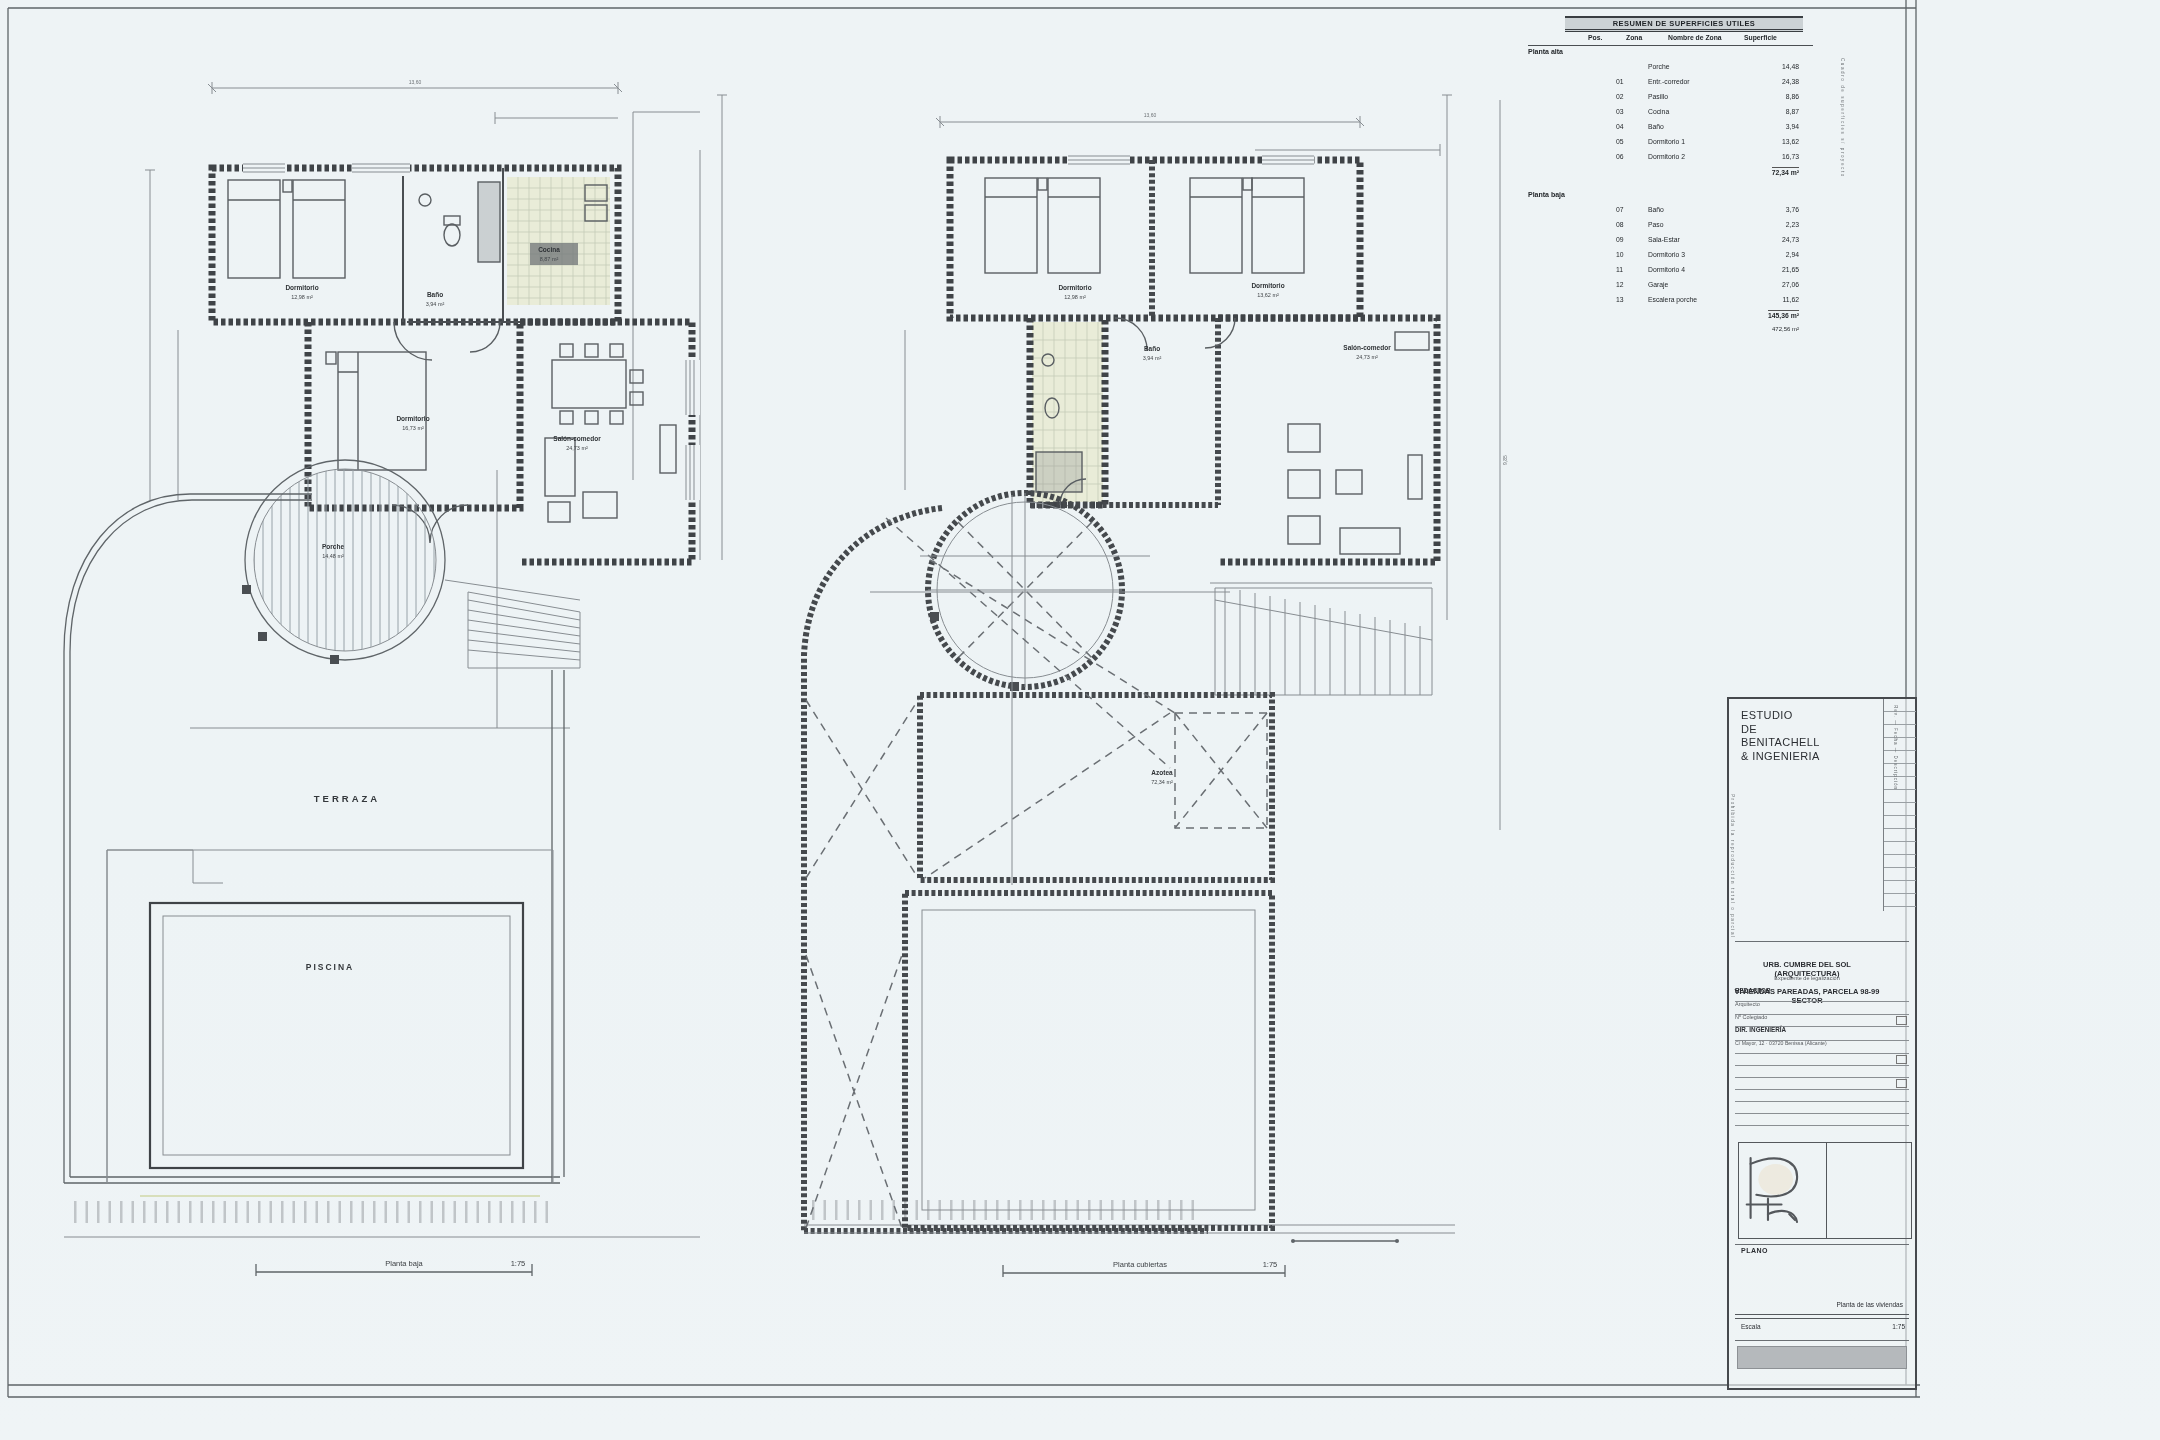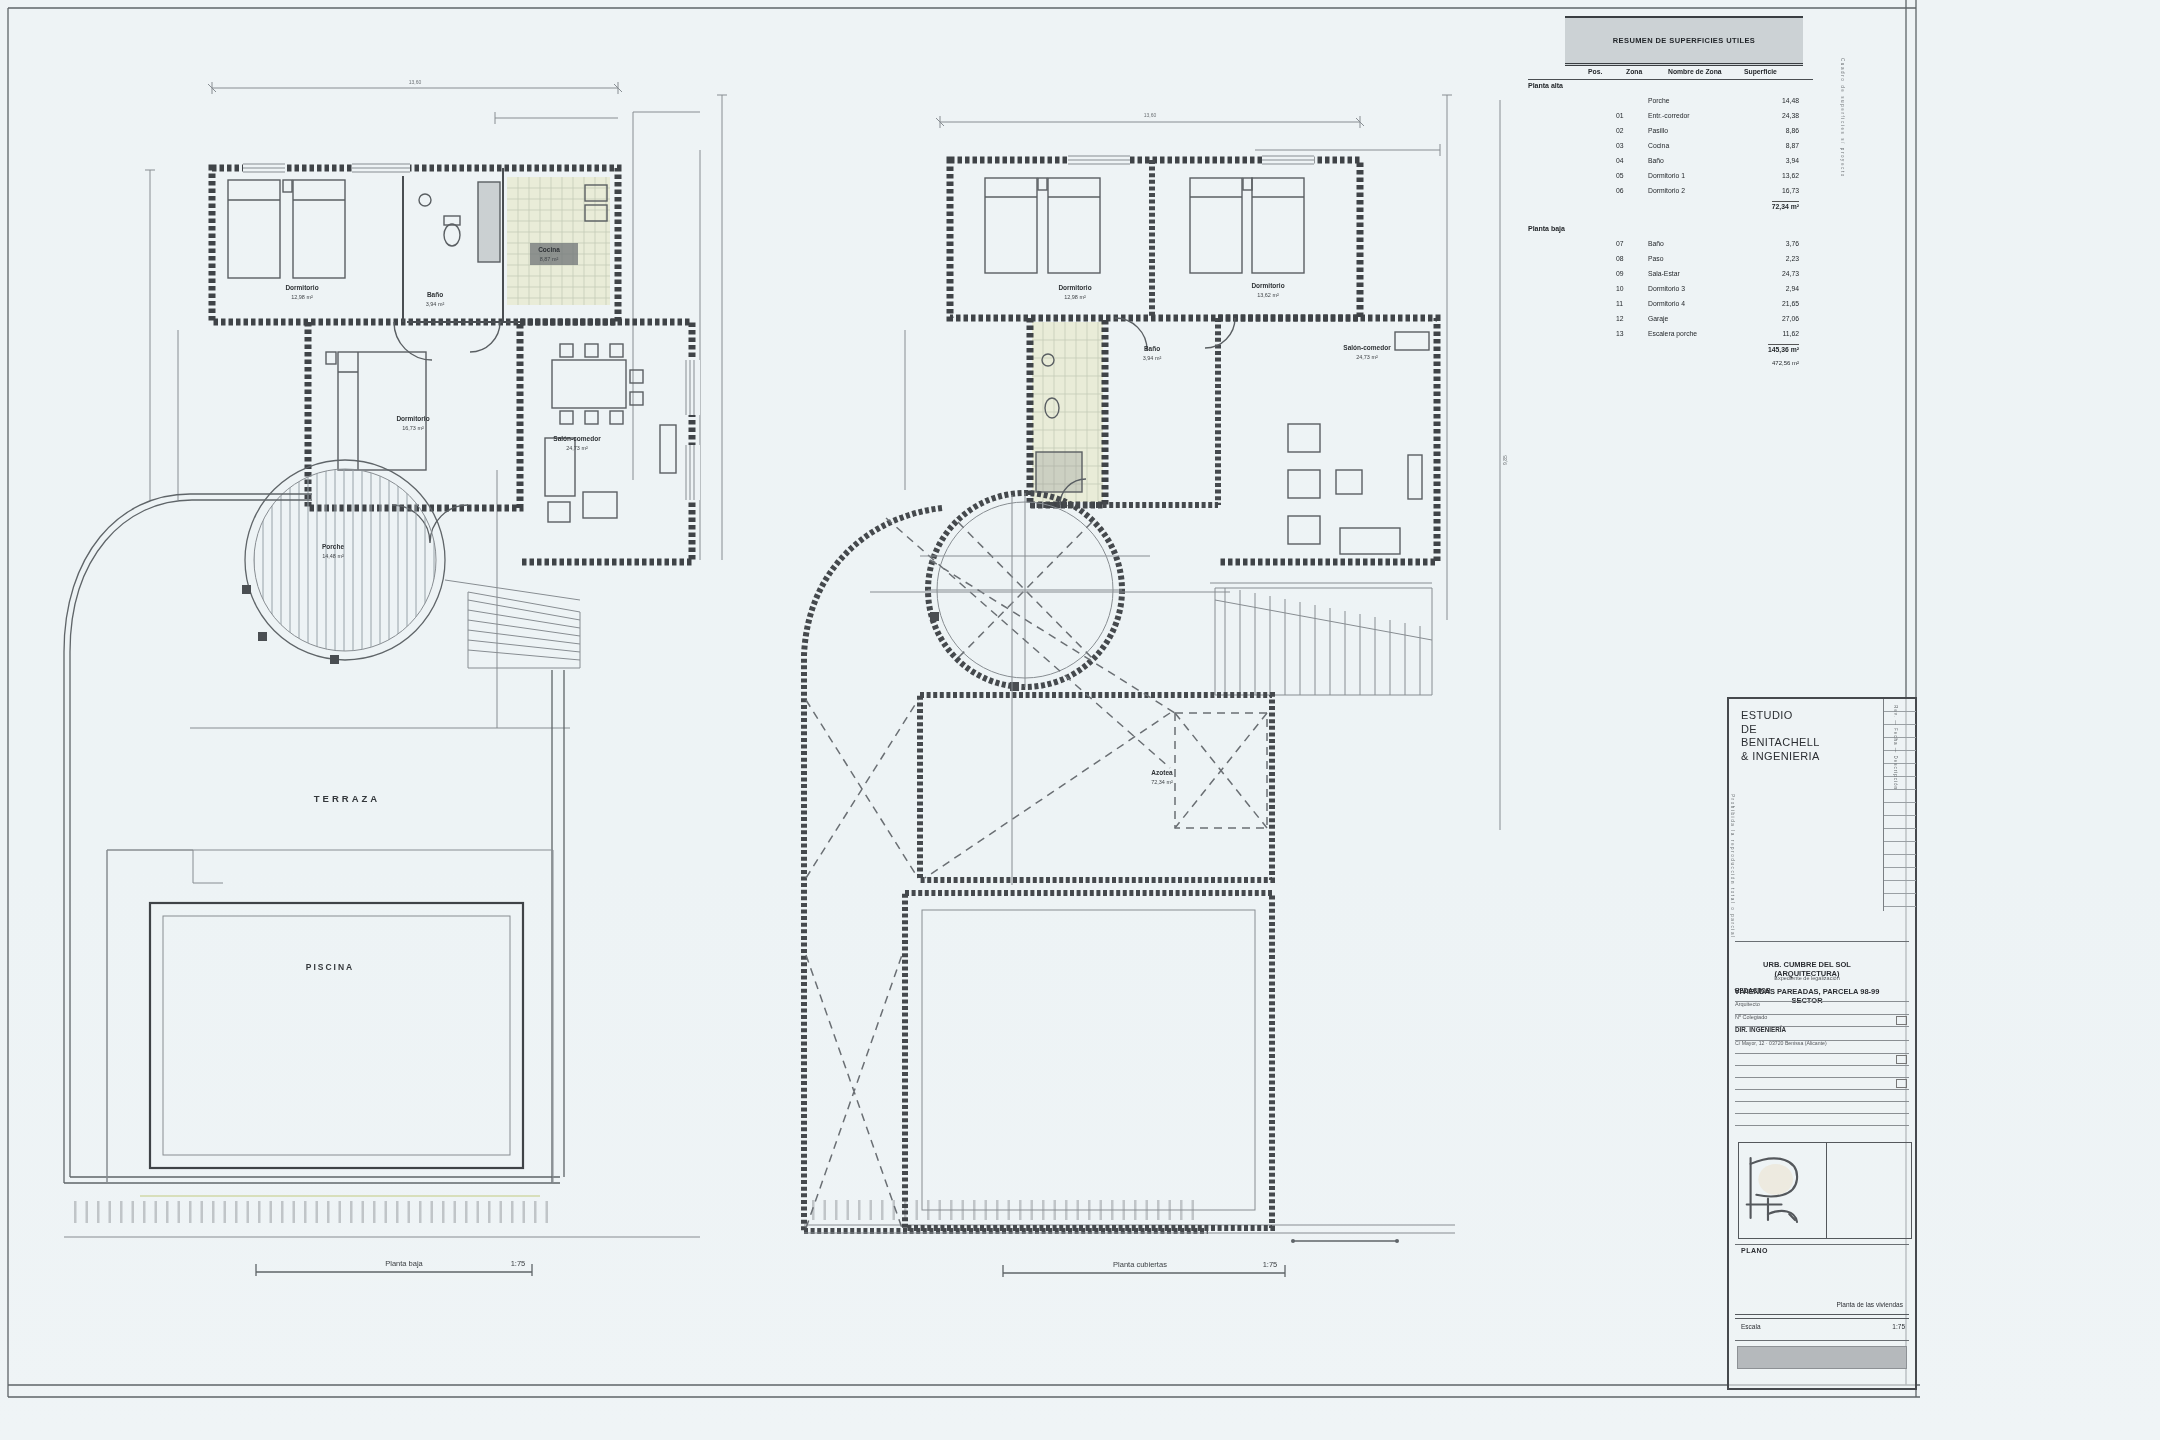--- a/index.html
+++ b/index.html
@@ -11,21 +11,21 @@
   .rl{font-size:6.5px;fill:#2e3236;text-anchor:middle;font-weight:bold;}
   .rl2{font-size:5.5px;fill:#42464a;text-anchor:middle;}
   .big{font-size:9.5px;fill:#34383c;text-anchor:middle;letter-spacing:3px;font-weight:bold;}
   .big2{font-size:8.5px;fill:#34383c;text-anchor:middle;letter-spacing:2px;font-weight:bold;}
   .cap{font-size:7.5px;fill:#3a3e42;text-anchor:middle;}
   .dim{font-size:5px;fill:#6d7276;text-anchor:middle;}
   
   #areaTable{position:absolute;left:1528px;top:16px;width:285px;color:#24282c;}
   .tbar{margin-left:37px;width:238px;border-top:2px solid #3a3e42;border-bottom:3px double #3a3e42;
         background:#ccd2d5;font-size:7.5px;font-weight:bold;text-align:center;
-        letter-spacing:.4px;padding:18px 0;color:#1f2327;}
+        letter-spacing:.4px;padding:1px 0;color:#1f2327;}
   .thead{position:relative;height:13px;border-bottom:1.5px solid #4a4e52;font-size:6.8px;font-weight:bold;}
   .thead span{position:absolute;top:2px;}
   .tr{position:relative;height:15px;font-size:6.8px;}
   .tsec{position:absolute;left:0;top:2px;font-size:7px;font-weight:bold;}
   .tz{position:absolute;left:88px;top:2px;}
   .tn{position:absolute;left:120px;top:2px;}
   .ts{position:absolute;right:14px;top:2px;text-align:right;}
   .tt{position:absolute;right:14px;top:1px;text-align:right;border-top:1px solid #555;padding-top:1px;font-weight:bold;}
   .vtext{position:absolute;writing-mode:vertical-rl;font-size:4.5px;color:#6a6f73;letter-spacing:1.6px;}
   

